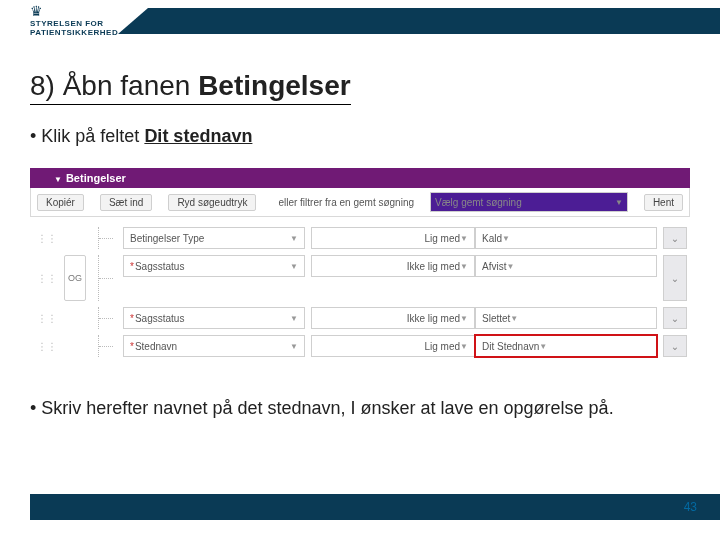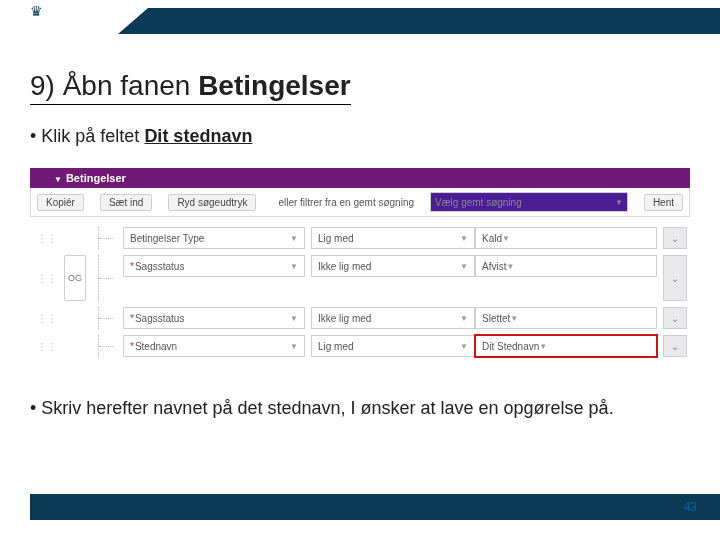--- a/index.html
+++ b/index.html
@@ -35,41 +35,45 @@
   .tsel .dd{color:#888;font-size:8px}
   .rows{margin-top:10px}
   .row{display:flex;align-items:stretch;margin-bottom:6px}
   .hgrp{width:34px;display:flex;align-items:center;justify-content:center;color:#bbb;font-size:10px}
   .and{width:34px;display:flex;align-items:center}
   .and .chip{border:1px solid #cfcfcf;background:#fff;font-size:9px;padding:17px 3px;color:#777;border-radius:2px}
   .tree{width:22px;border-left:1px dotted #bbb;margin-right:2px;position:relative}
   .tree::after{content:"";position:absolute;left:0;top:50%;width:14px;border-top:1px dotted #bbb}
   .cell{border:1px solid #cfcfcf;background:#fff;height:20px;display:flex;align-items:center;padding:0 6px;font-size:10px;color:#555}
   .field{width:168px;margin-right:6px;justify-content:space-between}
-  .op{width:150px;justify-content:space-between}
+  .op{width:150px;justify-content:flex-end}
   .val{width:168px;justify-content:flex-start}
   .cell .dd{color:#999;font-size:8px}
   .close{width:22px;margin-left:6px;background:#e9e9ec;border:1px solid #cfcfcf;display:flex;align-items:center;justify-content:center;color:#888}
   .hl{outline:2px solid #d01217;outline-offset:-1px}
   .ast{color:#c33;margin-right:1px}
 </style>
 </head>
 <body>
 
 <div class="slide">
   <div class="hdr">
     <div class="logo">
       <div class="crown">♛</div>
+      <div class="logo-txt">
+        <span>STYRELSEN FOR</span>
+        <span>PATIENTSIKKERHED</span>
+      </div>
     </div>
     <div class="hdr-wedge"></div>
     <div class="hdr-band"></div>
   </div>
 
   <div class="title">
-    <span>9) Åbn fanen </span><span class="b">Betingelser</span>
+    <span>8) Åbn fanen </span><span class="b">Betingelser</span>
   </div>
 
   <div class="b1 bul">
     <span>Klik på feltet </span><span class="strong u">Dit stednavn</span>
   </div>
 
   <div class="ui">
     <div class="ui-bar">
       <span class="tri">▼</span><span>Betingelser</span>
     </div>

